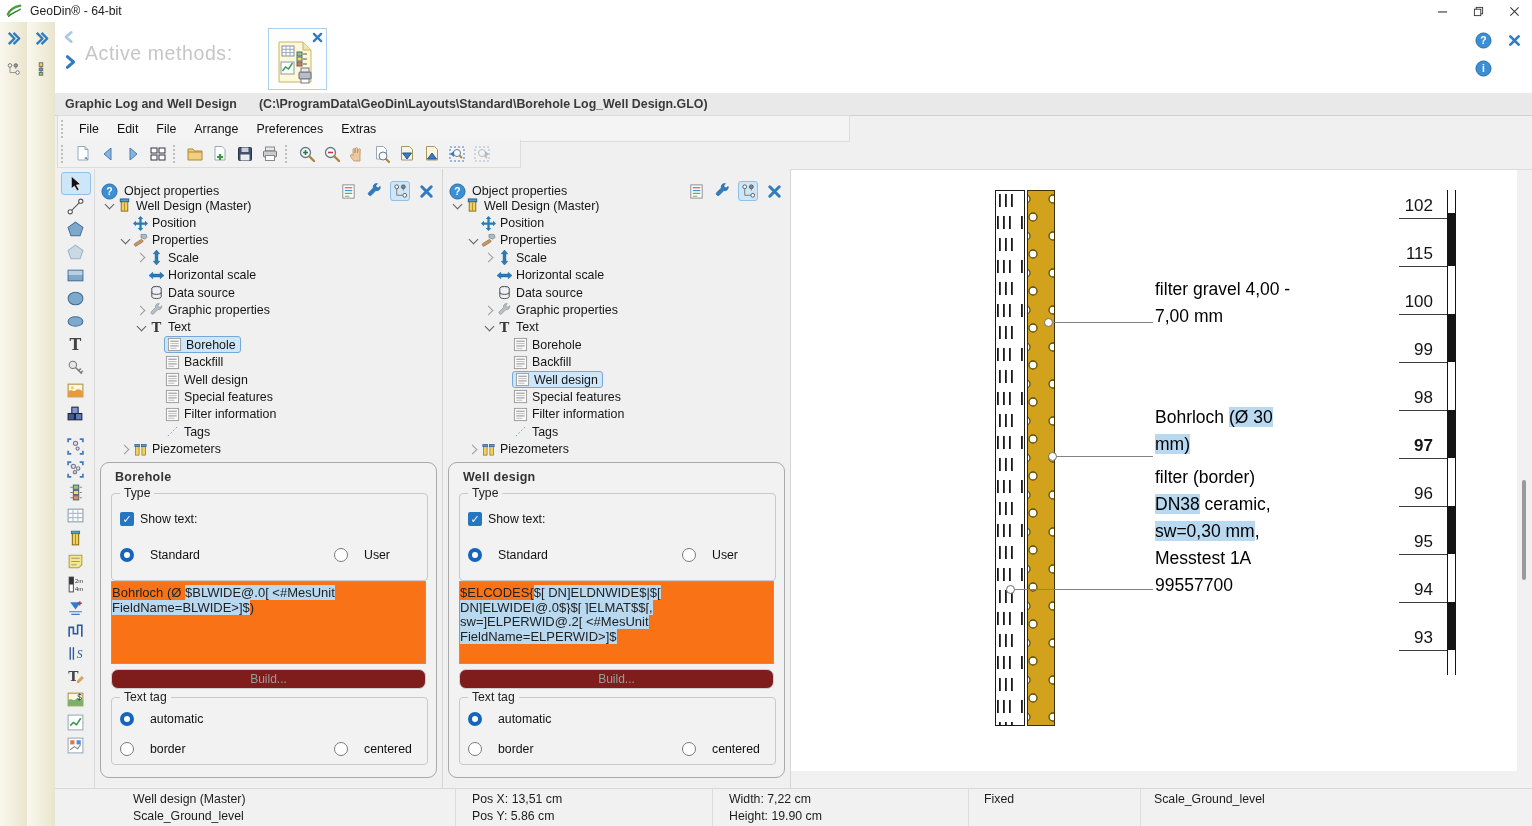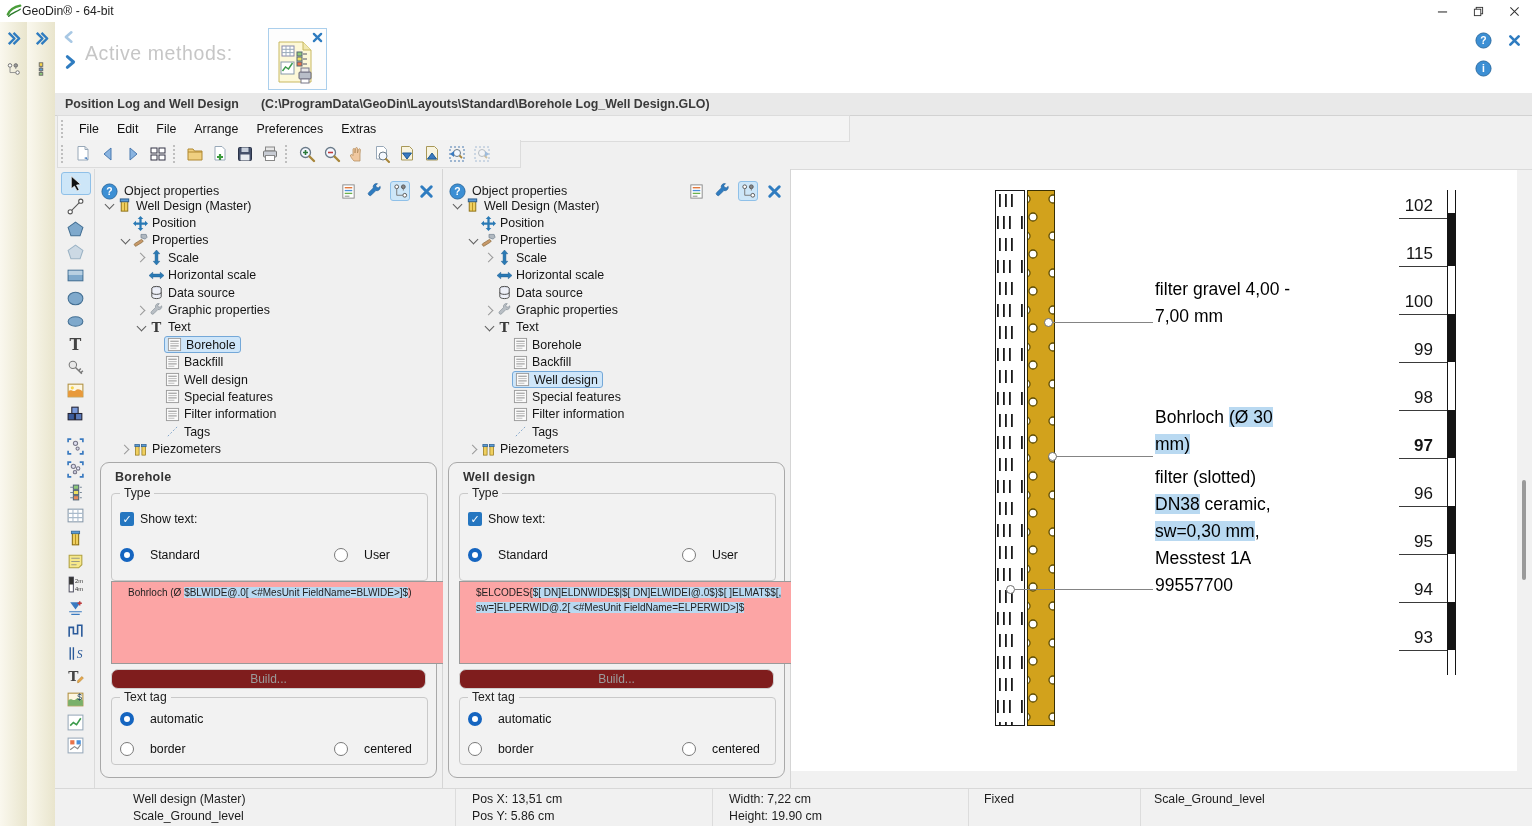--- a/index.html
+++ b/index.html
@@ -3,21 +3,21 @@
 <meta charset="utf-8">
 <style>
   html,body{margin:0;padding:0;background:#dcdcdc;font-family:"Liberation Sans",sans-serif;}
   #root{position:relative;width:1532px;height:826px;background:#f0f0f0;overflow:hidden;font-family:"Liberation Sans",sans-serif;}
   .abs{position:absolute;}
   svg.i{display:block;}
 
   
   .titlebar{position:absolute;left:0;top:0;width:1532px;height:22px;background:#ffffff;border-bottom:1px solid #e6e6e6;display:flex;align-items:center;}
   .titlebar .logo{width:16px;height:16px;margin-left:6px;}
-  .wtitle{font-size:12.2px;color:#222;}
+  .wtitle{font-size:12.2px;color:#222;margin-left:8px;}
   .wbtns{margin-left:auto;display:flex;}
   .wbtn{width:36px;height:22px;display:flex;align-items:center;justify-content:center;}
   .wbtn svg{width:11px;height:11px;}
 
   
   .dock{position:absolute;top:22px;height:804px;background:linear-gradient(90deg,#faf8ee,#e9e5cd);border-right:1px solid #d6d2ba;}
   .dock .dchev{width:17px;height:17px;margin:8px auto 0;}
   .dock .dicon{width:16px;height:16px;margin:14px auto 0;}
 
   
@@ -77,21 +77,21 @@
   .fglabel{position:absolute;top:-8px;left:8px;background:#f2f2f2;padding:0 4px;font-size:12.2px;color:#222;}
   .type-group{top:30px;height:86px;}
   .tag-group{top:234px;height:66px;}
   .cbrow{position:absolute;left:8px;top:18px;display:flex;gap:6px;align-items:center;font-size:12.3px;color:#111;}
   .cb{width:14px;height:14px;background:#2576c0;border-radius:2px;color:#fff;display:flex;align-items:center;justify-content:center;font-size:11px;line-height:1;}
   .rrow{position:absolute;display:flex;gap:16px;align-items:flex-start;font-size:12.3px;color:#111;}
   .rad{width:14px;height:14px;border-radius:50%;background:#fff;border:1px solid #7a7a7a;box-sizing:border-box;flex:none;}
   .rad.on{border:4.6px solid #1565c0;}
   .r-std{left:8px;top:54px;}  .r-user{left:222px;top:54px;}
   .r-auto{left:8px;top:14px;} .r-border{left:8px;top:44px;} .r-center{left:222px;top:44px;}
-  .tarea{position:absolute;left:10px;top:118px;width:313px;height:73px;background:#fca5a5;border:1px solid #9a9a9a;font-size:10px;line-height:14.5px;padding:4px 16px;color:#222;overflow:hidden;}
+  .tarea{position:absolute;left:10px;top:118px;width:313px;height:73px;background:#f97316;border:1px solid #9a9a9a;font-size:13px;line-height:14.5px;padding:4px 0;color:#222;overflow:hidden;}
   .hl{background:#b9d9f1;}
   .build{position:absolute;left:10px;top:206px;width:315px;height:20px;background:#7f1d1d;border:1px solid #d0d0d0;color:#9b9b9b;font-size:12px;border-radius:7px;font-family:"Liberation Sans",sans-serif;}
 
   
   .canvas{position:absolute;left:736px;top:0;width:741px;height:619px;background:#f0f0f0;border-top:1px solid #dadada;box-sizing:border-box;}
   .cwhite{position:absolute;left:0;top:0;width:741px;height:601px;background:#fff;}
   .lead{position:absolute;height:1.4px;background:#848484;}
   .lcirc{position:absolute;width:7px;height:7px;border:1.4px solid #6d6d6d;border-radius:50%;background:#fff;}
   .ann{position:absolute;left:364px;font-size:17.5px;line-height:27px;color:#000;white-space:nowrap;}
   .slabel{position:absolute;left:590px;width:52px;text-align:right;font-size:17px;color:#141414;height:20px;}
@@ -490,21 +490,21 @@
         </svg>
       <svg class="i mico-x">
           <use href="#ic-bx"></use>
         </svg>
       <svg class="i mico-info">
           <use href="#ic-info"></use>
         </svg>
     </div>
 
     <div class="doctitle">
-      <span class="dt1">Position Log and Well Design</span>
+      <span class="dt1">Graphic Log and Well Design</span>
       <span class="dt2">(C:\ProgramData\GeoDin\Layouts\Standard\Borehole Log_Well Design.GLO)</span>
     </div>
 
     <div class="menubar">
       <span class="grip"></span>
       <span class="mitem">File</span>
       <span class="mitem">Edit</span>
       <span class="mitem">File</span>
       <span class="mitem">Arrange</span>
       <span class="mitem">Preferences</span>
@@ -1111,21 +1111,21 @@
 
         <div class="ann" style="top:106px;">
           <div>filter gravel 4,00 -</div>
           <div>7,00 mm</div>
         </div>
         <div class="ann" style="top:234px;">
           <div><span>Bohrloch </span><span class="hl">(Ø 30</span></div>
           <div><span class="hl">mm)</span></div>
         </div>
         <div class="ann" style="top:294px;">
-          <div>filter (slotted)</div>
+          <div>filter (border)</div>
           <div><span class="hl">DN38</span><span> ceramic,</span></div>
           <div><span class="hl">sw=0,30 mm</span><span>,</span></div>
           <div>Messtest 1A</div>
           <div>99557700</div>
         </div>
 
         <div class="slabel" style="top:26px;">102</div>
         <div class="slabel" style="top:74px;">115</div>
         <div class="slabel" style="top:122px;">100</div>
         <div class="slabel" style="top:170px;">99</div>

